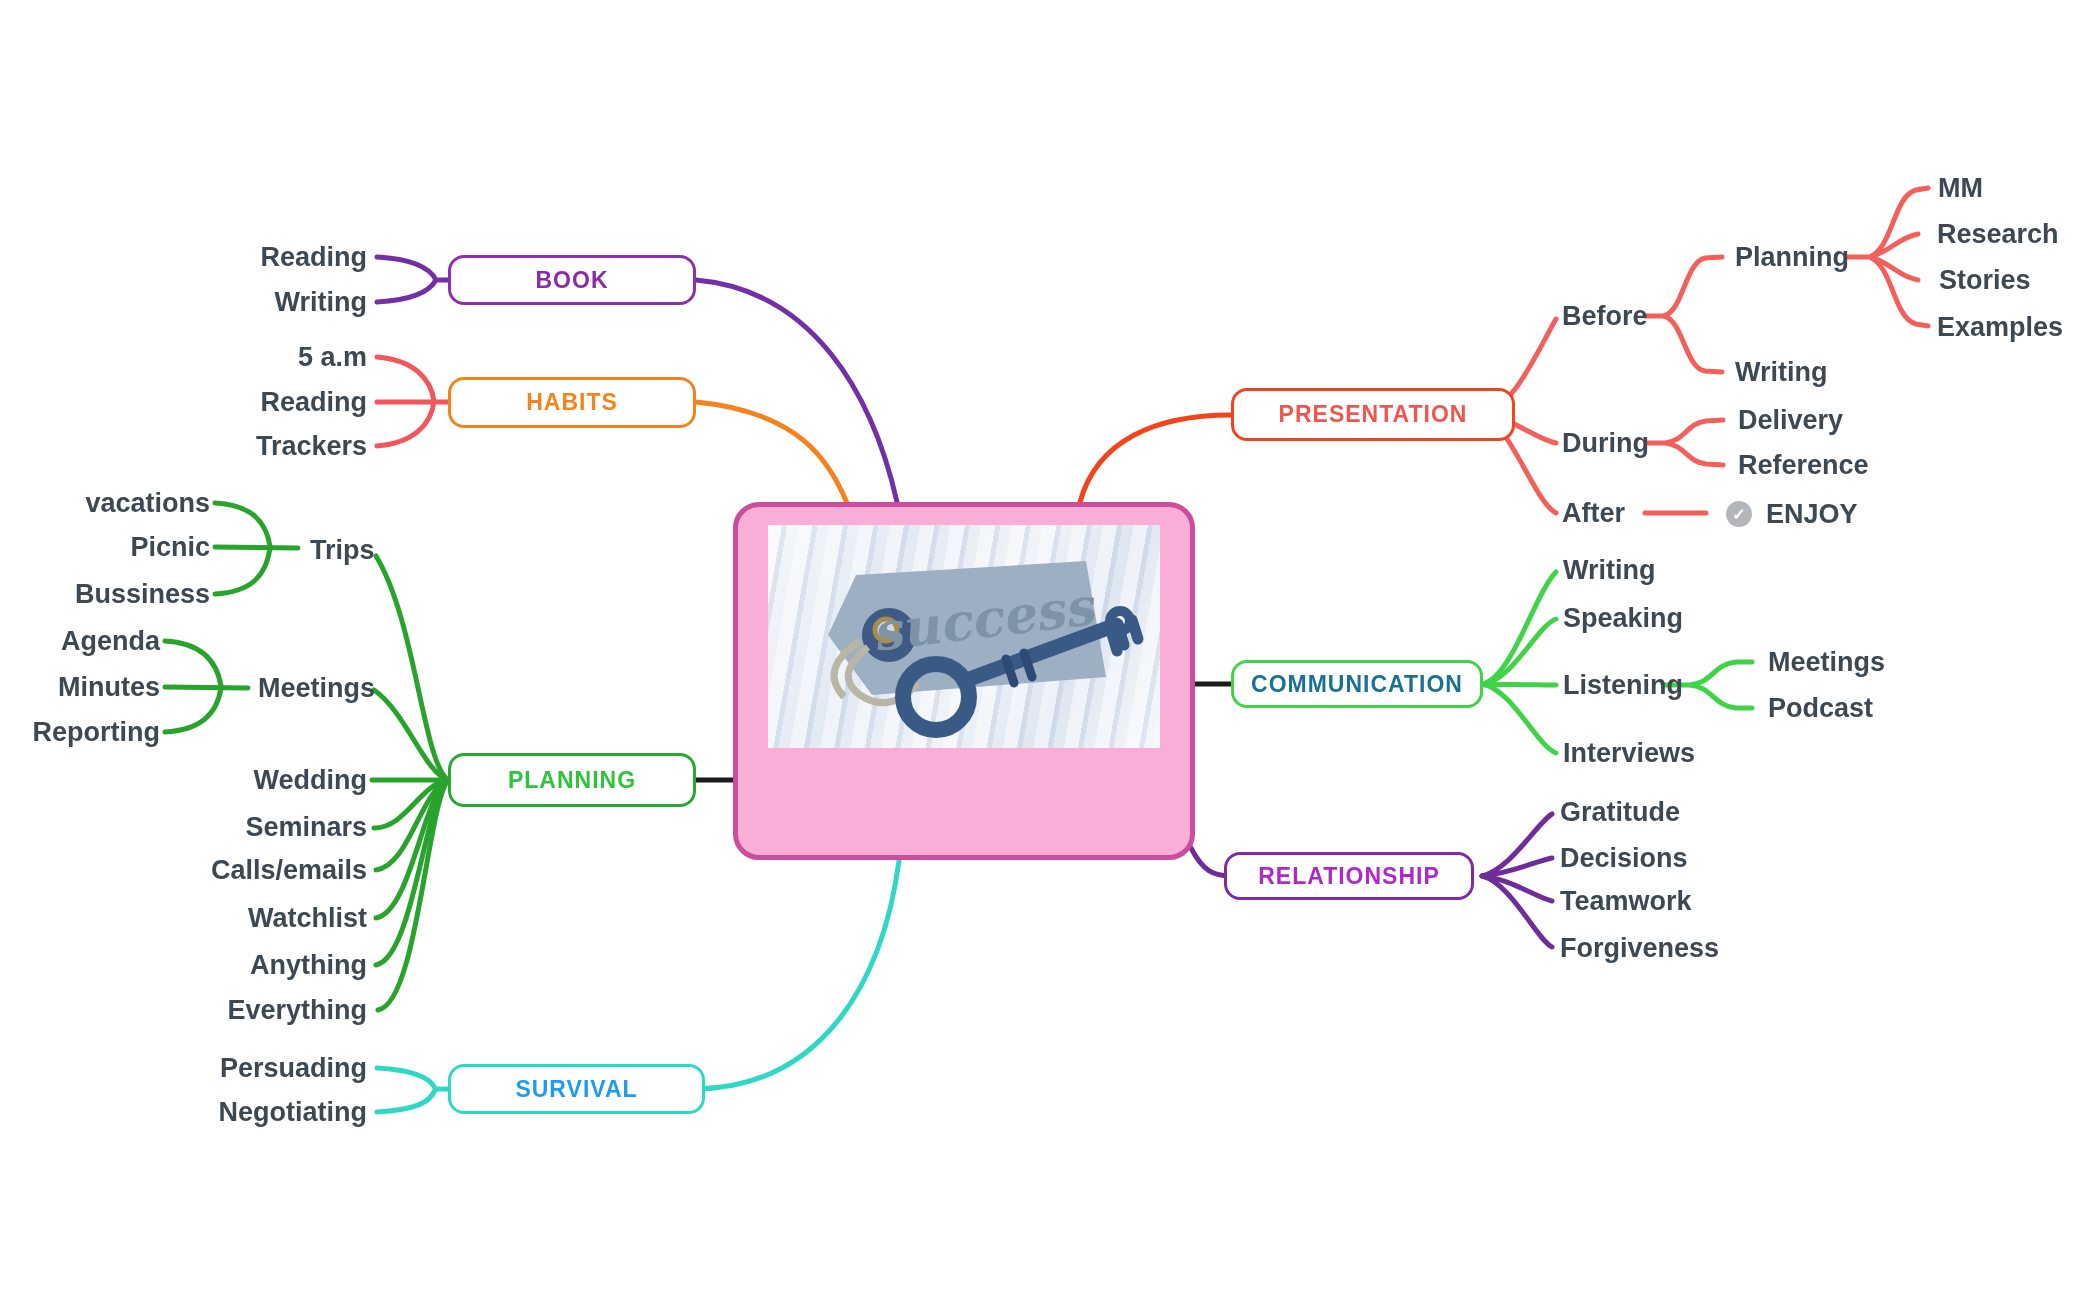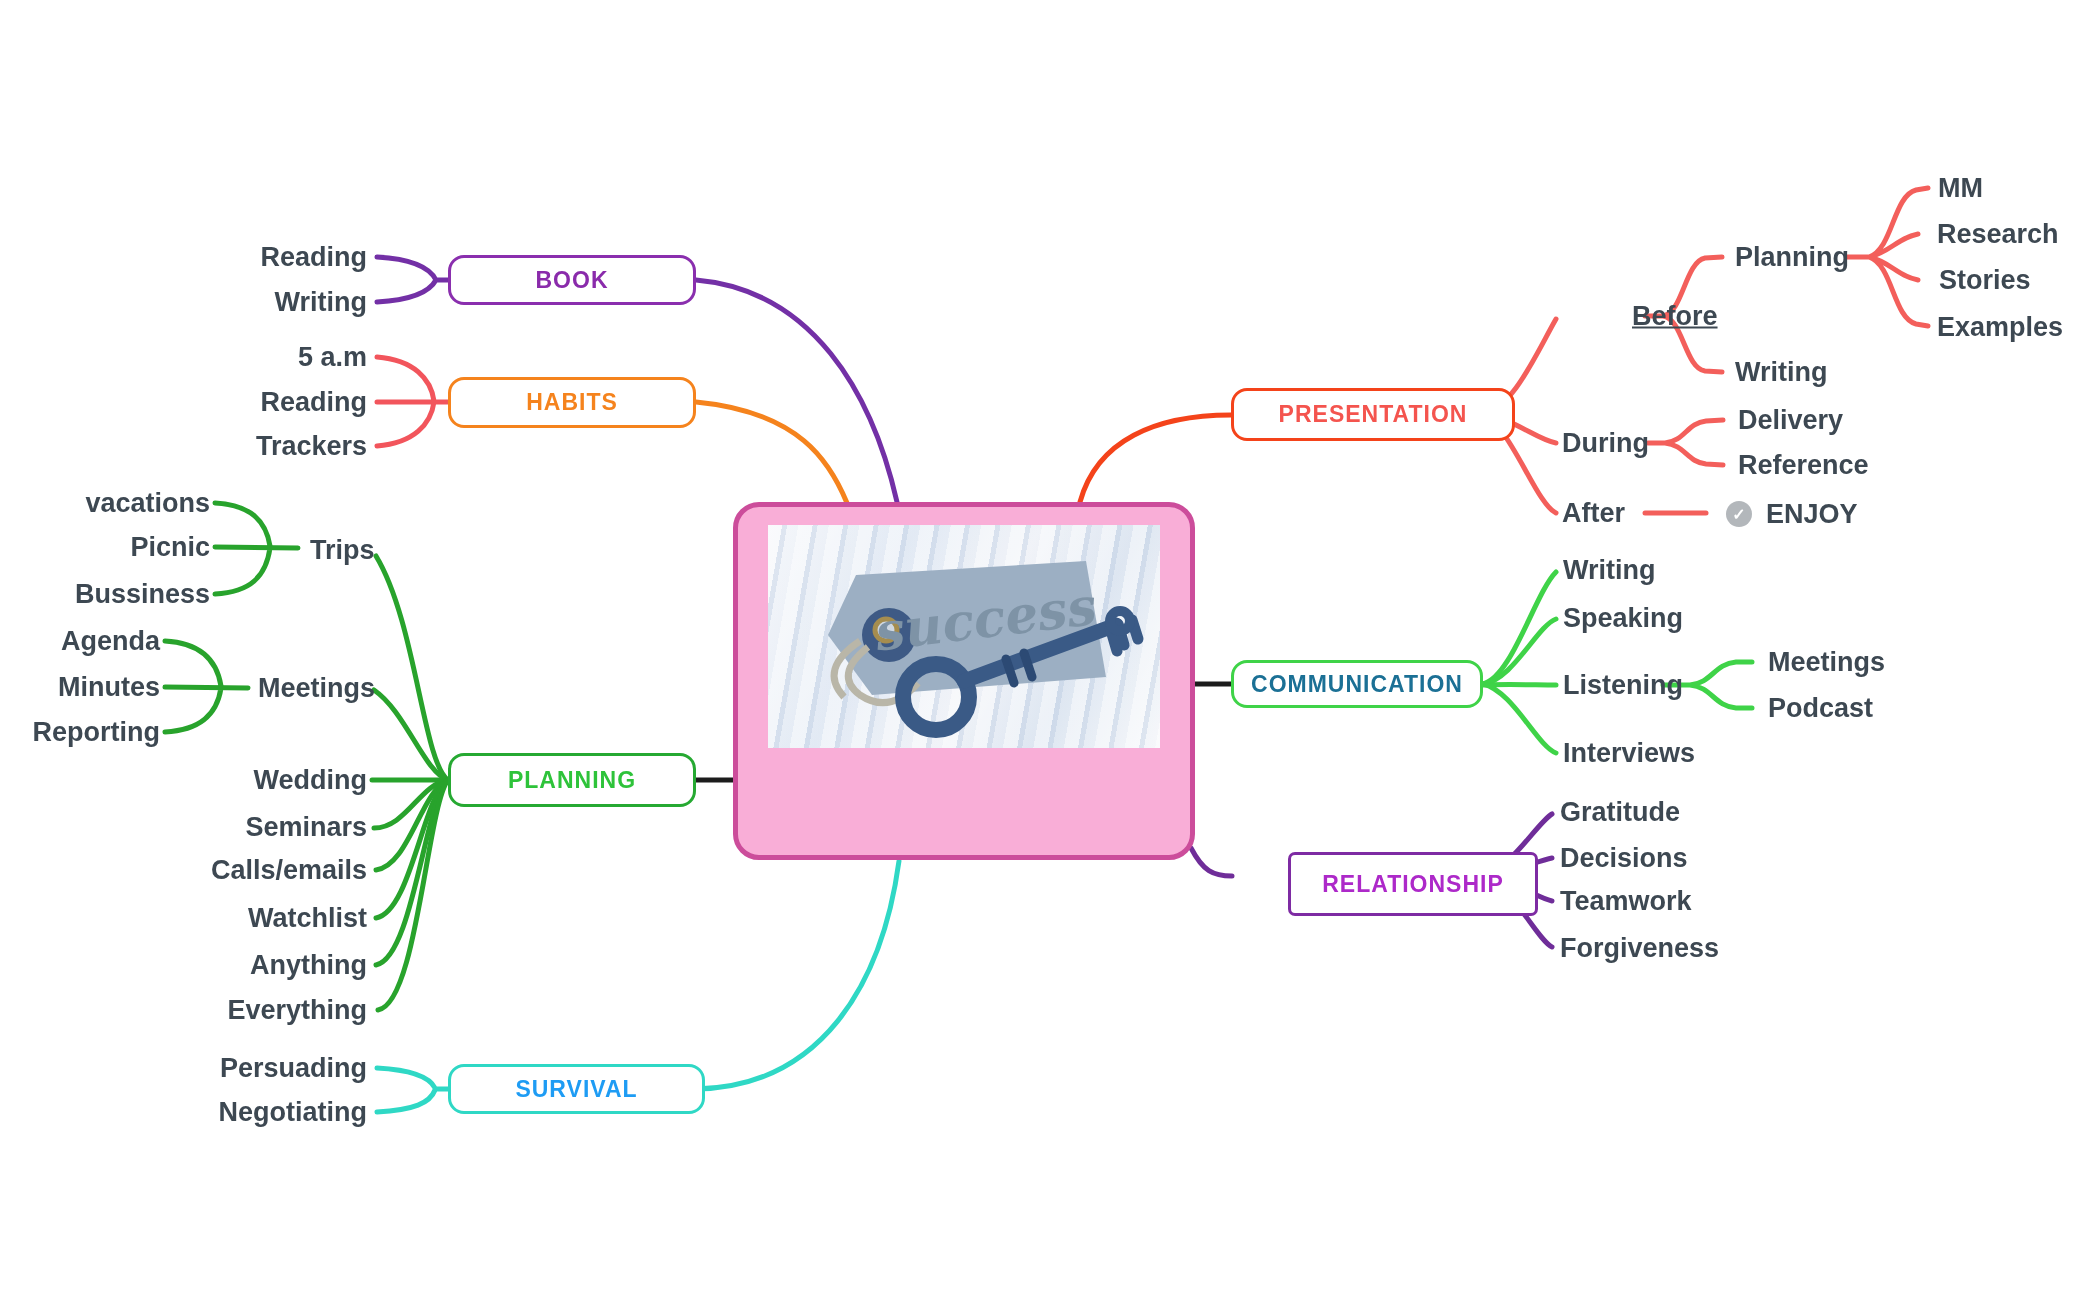--- a/index.html
+++ b/index.html
@@ -128,21 +128,21 @@
       </svg>
     </div>
   </div>
 
   <div class="node node-book" style="left:448px;top:255px;width:248px;height:50px;">BOOK</div>
   <div class="node node-habits" style="left:448px;top:377px;width:248px;height:51px;">HABITS</div>
   <div class="node node-planning" style="left:448px;top:753px;width:248px;height:54px;">PLANNING</div>
   <div class="node node-survival" style="left:448px;top:1064px;width:257px;height:50px;">SURVIVAL</div>
   <div class="node node-presentation" style="left:1231px;top:388px;width:284px;height:53px;">PRESENTATION</div>
   <div class="node node-communication" style="left:1231px;top:660px;width:252px;height:48px;">COMMUNICATION</div>
-  <div class="node node-relationship" style="left:1288px;top:852px;width:250px;height:64px;border-radius:7px;">RELATIONSHIP</div>
+  <div class="node node-relationship" style="left:1224px;top:852px;width:250px;height:48px;">RELATIONSHIP</div>
 
   <div class="lbl" style="right:1728px;top:257px;">Reading</div>
   <div class="lbl" style="right:1728px;top:302px;">Writing</div>
 
   <div class="lbl" style="right:1728px;top:357px;">5 a.m</div>
   <div class="lbl" style="right:1728px;top:402px;">Reading</div>
   <div class="lbl" style="right:1728px;top:446px;">Trackers</div>
 
   <div class="lbl" style="right:1885px;top:503px;">vacations</div>
   <div class="lbl" style="right:1885px;top:547px;">Picnic</div>
@@ -157,21 +157,21 @@
   <div class="lbl" style="right:1728px;top:780px;">Wedding</div>
   <div class="lbl" style="right:1728px;top:827px;">Seminars</div>
   <div class="lbl" style="right:1728px;top:870px;">Calls/emails</div>
   <div class="lbl" style="right:1728px;top:918px;">Watchlist</div>
   <div class="lbl" style="right:1728px;top:965px;">Anything</div>
   <div class="lbl" style="right:1728px;top:1010px;">Everything</div>
 
   <div class="lbl" style="right:1728px;top:1068px;">Persuading</div>
   <div class="lbl" style="right:1728px;top:1112px;">Negotiating</div>
 
-  <div class="lbl" style="left:1632px;top:316px;text-decoration:underline;">Before</div>
+  <div class="lbl" style="left:1562px;top:316px;">Before</div>
   <div class="lbl" style="left:1562px;top:443px;">During</div>
   <div class="lbl" style="left:1562px;top:513px;">After</div>
 
   <div class="lbl" style="left:1735px;top:257px;">Planning</div>
   <div class="lbl" style="left:1735px;top:372px;">Writing</div>
 
   <div class="lbl" style="left:1938px;top:188px;">MM</div>
   <div class="lbl" style="left:1937px;top:234px;">Research</div>
   <div class="lbl" style="left:1939px;top:280px;">Stories</div>
   <div class="lbl" style="left:1937px;top:327px;">Examples</div>

